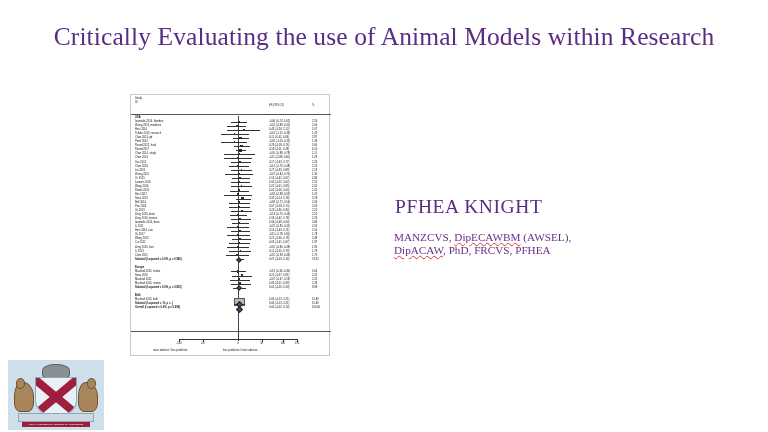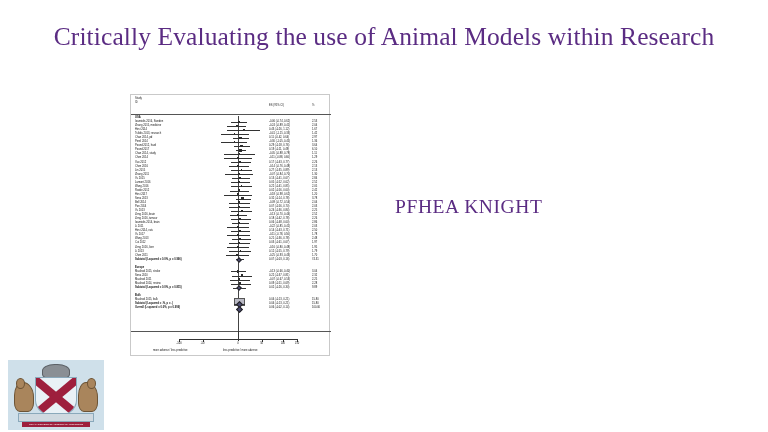--- a/index.html
+++ b/index.html
@@ -602,21 +602,22 @@
         <div class="tlabel" style="left: 166px;">150</div>
       </div>
     <div class="axis-cap left">more adverse / less predictive</div>
     <div class="axis-cap right">less predictive / more adverse</div>
   </div>
 </div>
 
 <div class="presenter-name">PFHEA KNIGHT</div>
 
 <div class="credentials">
-  <br>
+  <span><span>MANZCVS, </span><span class="sp">DipECAWBM</span><span> (AWSEL),</span></span><br>
+  <span><span class="sp">DipACAW</span><span>, PhD, FRCVS, PFHEA</span></span>
 </div>
 
 <div class="logo-strip">
 
   <div class="crest">
     <div class="helm"></div>
     <div class="beast l"></div>
     <div class="beast r"></div>
     <div class="shield">
       <div class="sal1"></div>

